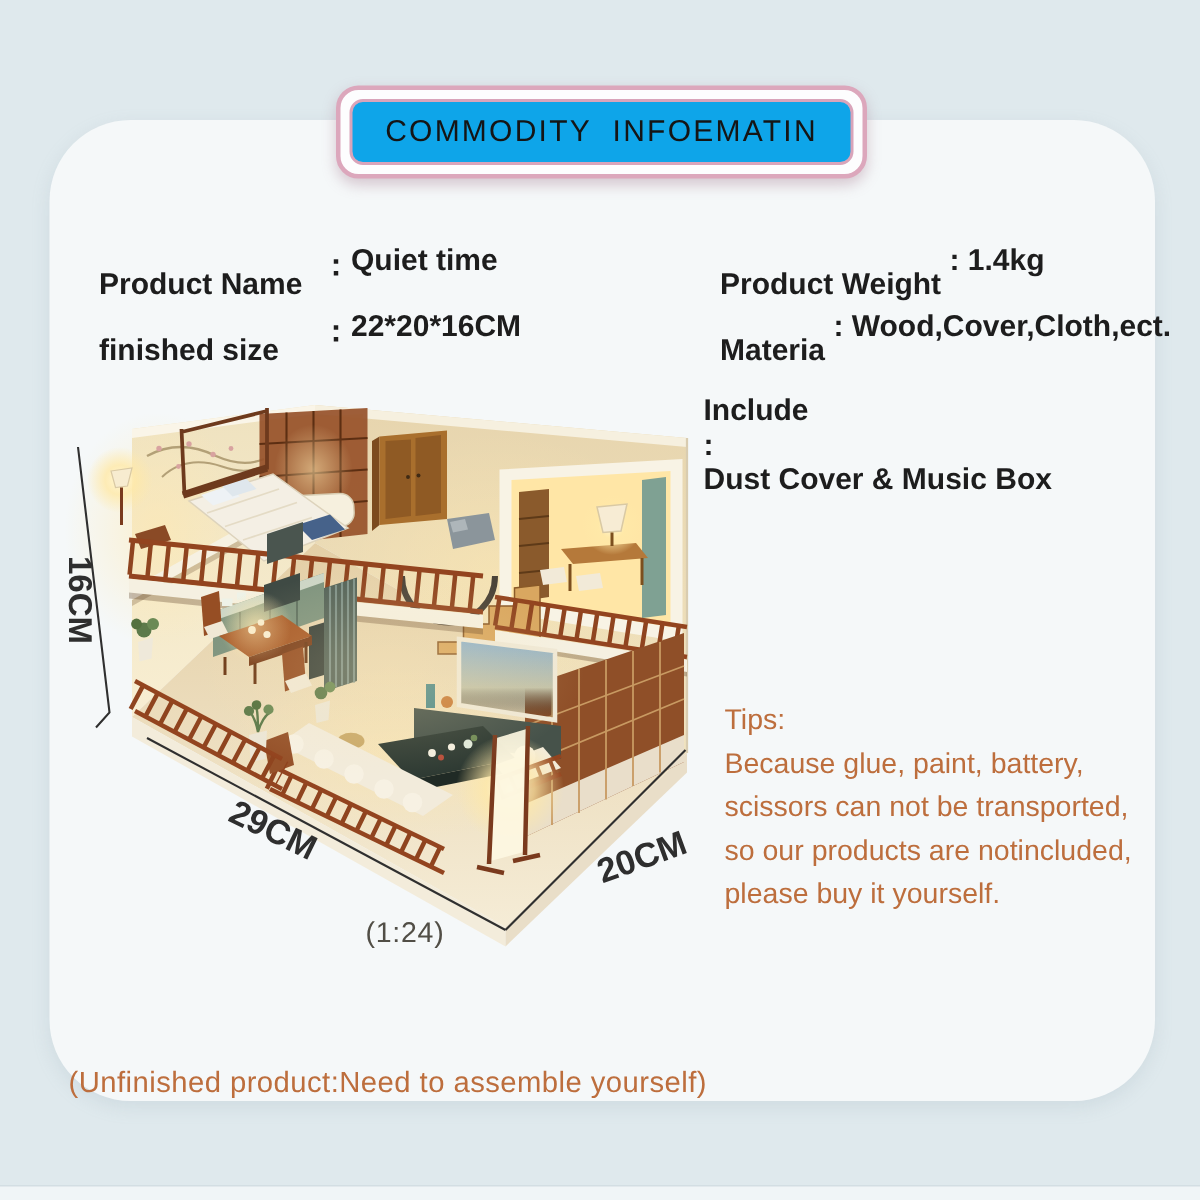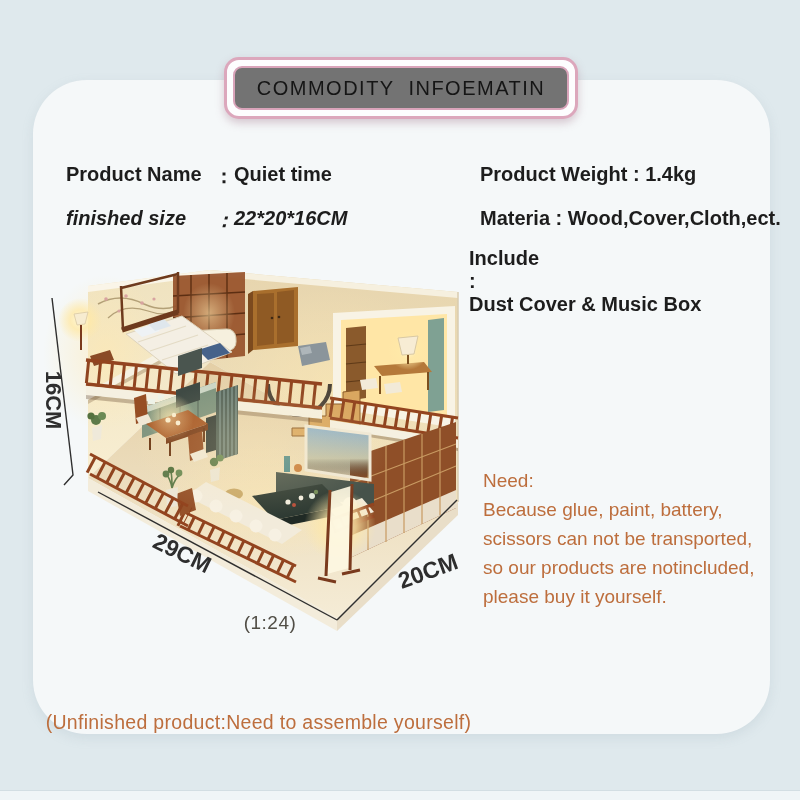--- a/index.html
+++ b/index.html
@@ -19,28 +19,28 @@
     background:#f0f5f7;border-top:1px solid #d3dee3;
   }
   .title-box{
     position:absolute;left:224px;top:57px;width:354px;height:62px;
     background:#fdfdfe;border:3px solid #dca7bc;border-radius:15px;
     box-shadow:0 4px 9px rgba(175,140,158,.45);
     box-sizing:border-box;padding:6px;
   }
   .title-box-inner{
     width:100%;height:100%;box-sizing:border-box;
-    border:2px solid #d9a4ba;border-radius:9px;background:#737373;
+    border:2px solid #d9a4ba;border-radius:9px;background:#0ea5e9;
     display:flex;align-items:center;justify-content:center;
   }
   .title-text{
     font-size:20px;letter-spacing:1.5px;word-spacing:7px;color:#151515;
   }
   .info-row{position:absolute;display:flex;font-size:20px;font-weight:bold;color:#1d1d1d;}
-  .info-row .lbl{white-space:pre;}
+  .info-row .lbl{white-space:pre;margin-top:16px;}
   .info-row .colon{white-space:pre;}
   .info-row .val{white-space:pre;text-align:right;}
   .left-col .lbl{display:inline-block;min-width:148px;}
   .tips{position:absolute;left:483px;top:466px;width:290px;
     font-size:19px;line-height:29px;color:#bd6e3d;}
   .tips .tips-line{white-space:nowrap;}
   .scale-note{position:absolute;left:195px;top:612px;width:150px;text-align:center;
     font-size:19px;color:#514e46;letter-spacing:.5px;}
   .assembly-note{position:absolute;left:36px;top:679px;width:445px;text-align:center;
     font-size:19.5px;color:#bd6e3d;letter-spacing:.3px;white-space:nowrap;margin-top:32px;}
@@ -60,21 +60,21 @@
   <div class="title-box-inner">
     <span class="title-text">COMMODITY INFOEMATIN</span>
   </div>
 </div>
 
 <div class="info-row left-col" style="left:66px;top:163px;">
   <span class="lbl">Product Name</span>
   <span class="colon">：</span>
   <span class="val">Quiet time</span>
 </div>
-<div class="info-row left-col" style="left:66px;top:207px;font-style:italic;">
+<div class="info-row left-col" style="left:66px;top:207px;">
   <span class="lbl">finished size</span>
   <span class="colon">：</span>
   <span class="val">22*20*16CM</span>
 </div>
 
 <div class="info-row" style="left:480px;top:163px;">
   <span class="lbl">Product Weight</span>
   <span class="colon"> : </span>
   <span class="val">1.4kg</span>
 </div>
@@ -345,21 +345,21 @@
     <path d="M307,362 L427,242"></path>
   </g>
 </svg>
 </div>
 
 <div class="dim-label dim-16">16CM</div>
 <div class="dim-label dim-29">29CM</div>
 <div class="dim-label dim-20">20CM</div>
 
 <div class="tips">
-  <div class="tips-line">Need:</div>
+  <div class="tips-line">Tips:</div>
   <div class="tips-line">Because glue, paint, battery,</div>
   <div class="tips-line">scissors can not be transported,</div>
   <div class="tips-line">so our products are notincluded,</div>
   <div class="tips-line">please buy it yourself.</div>
 </div>
 
 <div class="scale-note">(1:24)</div>
 <div class="assembly-note">(Unfinished product:Need to assemble yourself)</div>
 
 </body></html>

